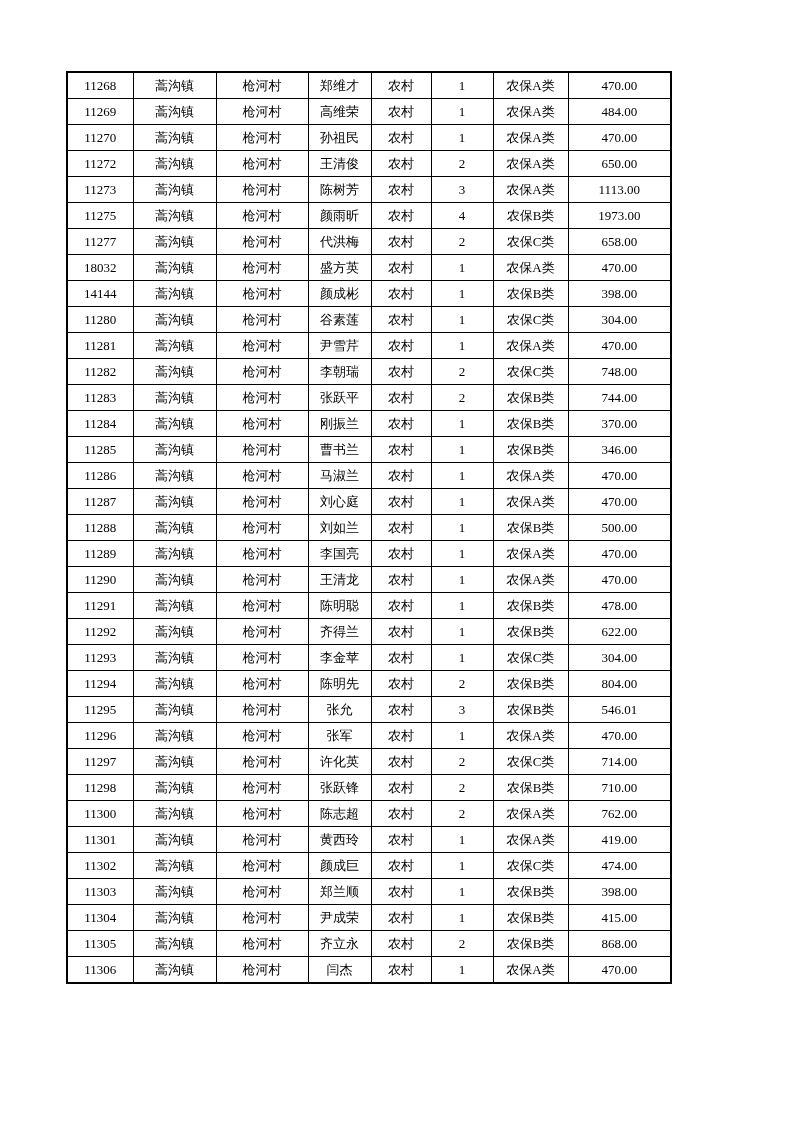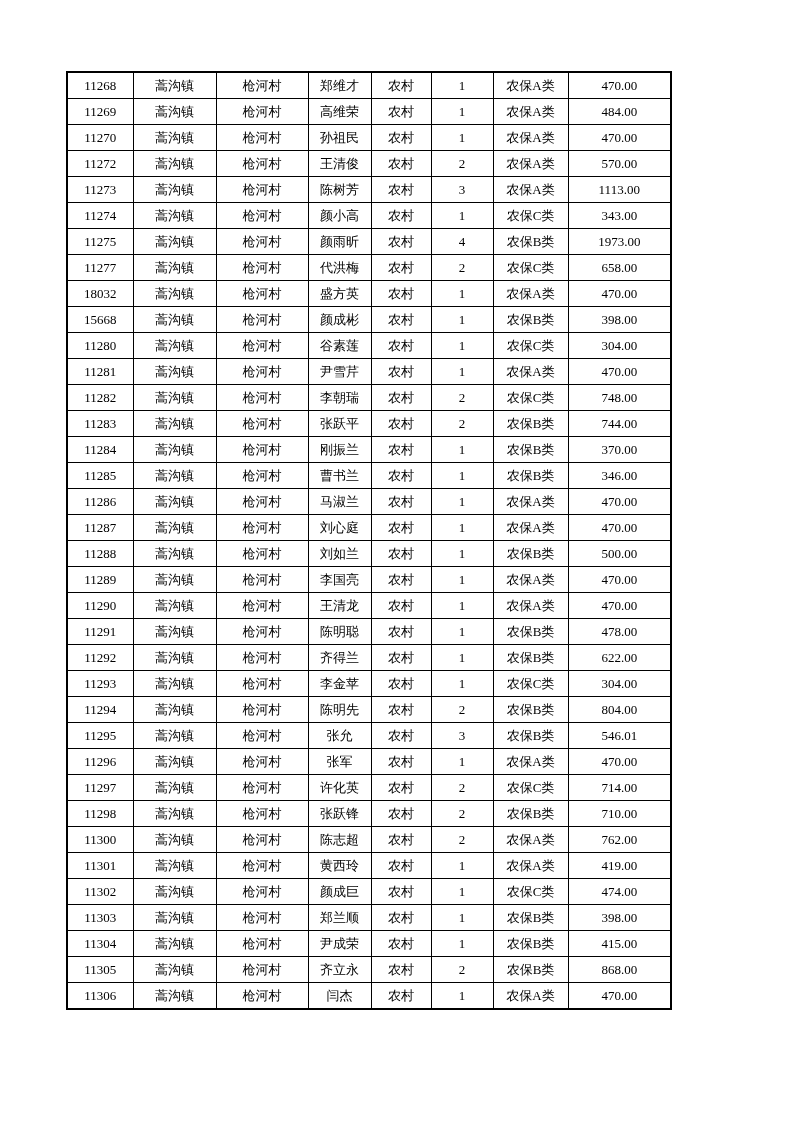--- a/index.html
+++ b/index.html
@@ -92,43 +92,33 @@
           <td>470.00</td>
         </tr>
         <tr>
           <td>11272</td>
           <td>蒿沟镇</td>
           <td>枪河村</td>
           <td>王清俊</td>
           <td>农村</td>
           <td>2</td>
           <td>农保A类</td>
-          <td>570.00</td>
+          <td>650.00</td>
         </tr>
         <tr>
           <td>11273</td>
           <td>蒿沟镇</td>
           <td>枪河村</td>
           <td>陈树芳</td>
           <td>农村</td>
           <td>3</td>
           <td>农保A类</td>
           <td>1113.00</td>
         </tr>
         <tr>
-          <td>11274</td>
-          <td>蒿沟镇</td>
-          <td>枪河村</td>
-          <td>颜小高</td>
-          <td>农村</td>
-          <td>1</td>
-          <td>农保C类</td>
-          <td>343.00</td>
-        </tr>
-        <tr>
           <td>11275</td>
           <td>蒿沟镇</td>
           <td>枪河村</td>
           <td>颜雨昕</td>
           <td>农村</td>
           <td>4</td>
           <td>农保B类</td>
           <td>1973.00</td>
         </tr>
         <tr>
@@ -145,21 +135,21 @@
           <td>18032</td>
           <td>蒿沟镇</td>
           <td>枪河村</td>
           <td>盛方英</td>
           <td>农村</td>
           <td>1</td>
           <td>农保A类</td>
           <td>470.00</td>
         </tr>
         <tr>
-          <td>15668</td>
+          <td>14144</td>
           <td>蒿沟镇</td>
           <td>枪河村</td>
           <td>颜成彬</td>
           <td>农村</td>
           <td>1</td>
           <td>农保B类</td>
           <td>398.00</td>
         </tr>
         <tr>
           <td>11280</td>

